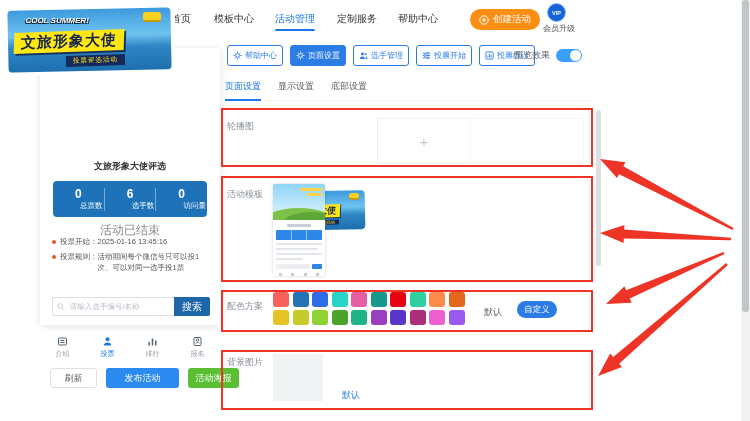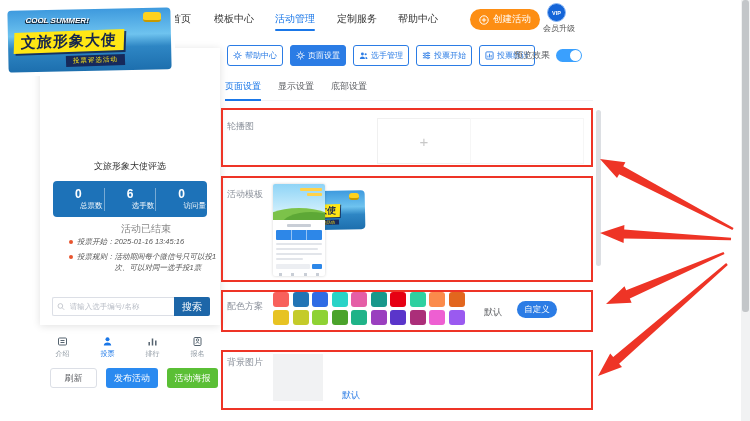--- a/index.html
+++ b/index.html
@@ -38,29 +38,29 @@
   .banner.big .banner-tag{font-size:8px;}
   .banner.big .banner-title{font-size:15px;padding:1px 7px;letter-spacing:1px;}
   .banner.big .banner-sub{font-size:6.5px;padding:1px 7px;letter-spacing:1px;}
   .banner.big .banner-bus{width:18px;height:8px;}
   .banner.mini{left:273px;top:118px;width:94px;height:44px;border-radius:2px;}
   .banner.mini .banner-tag{font-size:5px;}
   .banner.mini .banner-title{font-size:9px;padding:0 4px;box-shadow:1px 1px 0 rgba(18,35,80,.85);}
   .banner.mini .banner-sub{font-size:4px;padding:0 4px;}
   .banner.mini .banner-bus{width:10px;height:5px;}
 
-  .p-title{left:40px;top:160px;width:180px;text-align:center;font-size:9px;color:#333;}
+  .p-title{left:40px;top:160px;width:180px;text-align:center;font-size:9px;color:#333;font-weight:bold;}
   .stats{left:53px;top:181px;width:154px;height:36px;background:#1d72b8;border-radius:4px;
     display:flex;align-items:center;}
   .stat{flex:1;text-align:center;color:#fff;}
   .stat+.stat{border-left:1px solid rgba(255,255,255,.4);}
   .stat-v{font-size:12px;font-weight:bold;line-height:13px;}
   .stat-l{font-size:7.5px;opacity:.95;margin-left:26px;}
-  .p-status{left:56px;top:222px;width:180px;text-align:center;font-size:10px;color:#888;}
-  .info{left:69px;top:237px;width:158px;font-style:italic;}
+  .p-status{left:40px;top:222px;width:180px;text-align:center;font-size:12px;color:#888;}
+  .info{left:52px;top:237px;width:158px;}
   .info-row{display:flex;align-items:flex-start;margin-bottom:4px;font-size:7.5px;color:#555;line-height:1.45;}
   .dot{flex:0 0 4px;width:4px;height:4px;border-radius:50%;background:#e8542e;margin:3px 4px 0 0;}
   .info-label{white-space:nowrap;color:#555;}
   .info-text{flex:1;color:#555;}
   .search-row{left:52px;top:297px;width:158px;height:19px;display:flex;}
   .search-box{flex:1;border:1px solid #dcdfe6;border-right:0;border-radius:2px 0 0 2px;
     display:flex;align-items:center;padding:0 4px;gap:3px;background:#fff;}
   .search-box input{border:0;outline:0;width:100%;font-size:7.5px;color:#333;background:transparent;
     font-family:inherit;}
   .search-box input::placeholder{color:#b9bec7;}
@@ -68,21 +68,21 @@
 
   .bnav{left:40px;top:332px;width:180px;display:flex;}
   .bnav-item{flex:1;display:flex;flex-direction:column;align-items:center;gap:2px;padding-top:4px;cursor:pointer;
     color:#55636f;}
   .bnav-item .lbl{font-size:7px;color:#8a949e;}
   .bnav-item.active{color:#1a77e8;}
   .bnav-item.active .lbl{color:#1a77e8;}
   .acts{left:50px;top:368px;display:flex;gap:9px;}
   .acts button{height:20px;border-radius:3px;font-size:9px;cursor:pointer;font-family:inherit;}
   .btn-refresh{width:47px;background:#fff;border:1px solid #dcdfe6;color:#606266;}
-  .btn-publish{width:52px;background:#2a8af0;border:0;color:#fff;}
+  .btn-publish{width:73px;background:#2a8af0;border:0;color:#fff;}
   .btn-poster{width:51px;background:#5abf35;border:0;color:#fff;}
 
   
   .toolbar{left:227px;top:45px;display:flex;gap:7px;align-items:center;}
   .tb-btn{height:21px;display:flex;align-items:center;gap:3px;padding:0 5px;font-size:8px;
     border:1px solid #2b7ce5;border-radius:3px;color:#2b7ce5;background:#fff;cursor:pointer;font-family:inherit;}
   .tb-btn.active{background:#2b7ce5;color:#fff;}
   .tb-btn svg{display:block;}
   .ptoggle{left:514px;top:49px;display:flex;align-items:center;gap:6px;}
   .ptoggle-lbl{font-size:9px;color:#606266;}

